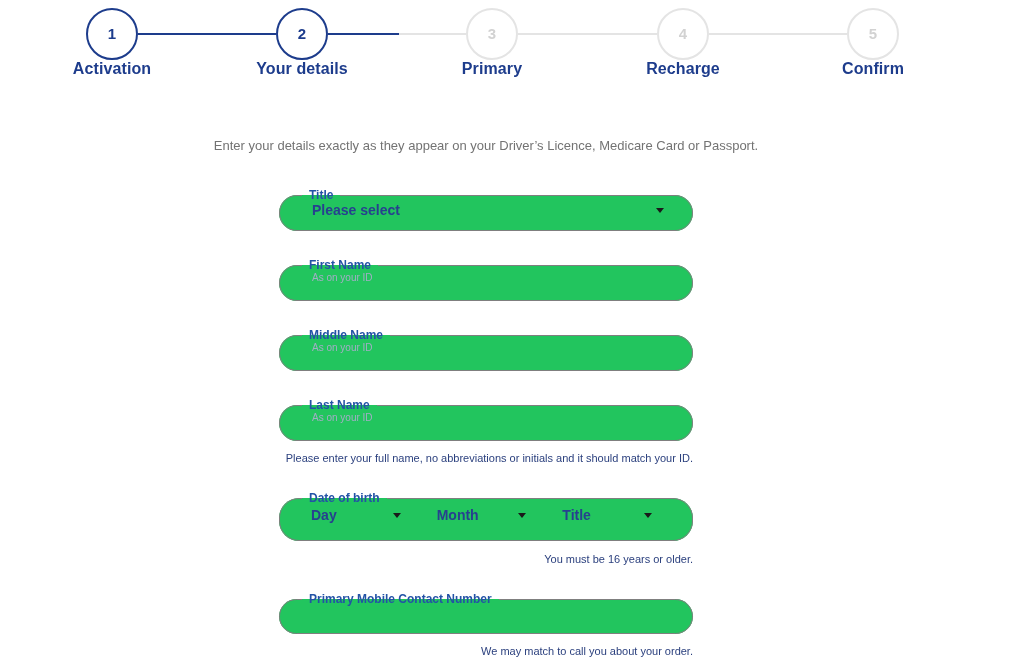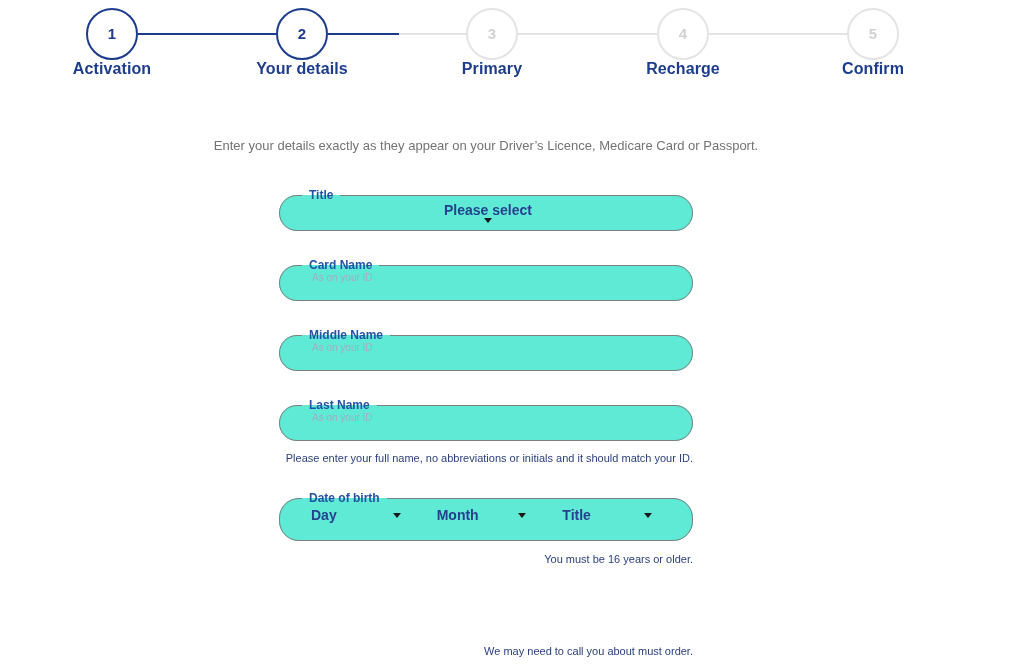--- a/index.html
+++ b/index.html
@@ -46,33 +46,32 @@
     text-align: center;
     font-size: 13px; color: #737373;
   }
 
   
   .field {
     position: absolute;
     left: 279px; width: 414px;
     border: 1px solid #7f7f7f;
     border-radius: 20px;
-    background: #5eead4;
+    background: #22c55e;
   }
   .field legend {
     margin-left: 22px;
     padding: 0 7px;
     font-size: 12px; font-weight: bold;
     color: #2353a6;
     line-height: 1;
   }
   .field .row {
     display: flex; align-items: center; justify-content: space-between;
     padding: 1px 28px 6px 32px;
-    flex-direction: column;
   }
   .value-text { font-size: 14px; font-weight: bold; color: #27408f; }
 
   .caret {
     width: 0; height: 0;
     border-left: 4px solid transparent;
     border-right: 4px solid transparent;
     border-top: 5px solid #1a1a1a;
   }
 
@@ -143,21 +142,21 @@
 
   <fieldset class="field" style="top:189px; height:42px;">
     <legend>Title</legend>
     <div class="row" style="cursor:pointer;">
       <span class="value-text">Please select</span>
       <span class="caret"></span>
     </div>
   </fieldset>
 
   <fieldset class="field" style="top:259px; height:42px;">
-    <legend>Card Name</legend>
+    <legend>First Name</legend>
     <div class="row">
       <input class="text-input" type="text" placeholder="As on your ID" style="">
     </div>
   </fieldset>
 
   <fieldset class="field" style="top:329px; height:42px;">
     <legend>Middle Name</legend>
     <div class="row">
       <input class="text-input" type="text" placeholder="As on your ID" style="">
     </div>
@@ -185,16 +184,22 @@
       </div>
       <div class="dob-part">
         <span class="value-text">Title</span>
         <span class="caret"></span>
       </div>
     </div>
   </fieldset>
 
   <div class="note" style="top:553px;">You must be 16 years or older.</div>
 
-
-  <div class="note" style="top:645px;">We may need to call you about must order.</div>
+  <fieldset class="field" style="top:593px; height:41px;">
+    <legend>Primary Mobile Contact Number</legend>
+    <div class="row">
+      <input class="text-input" type="text" placeholder="" style="">
+    </div>
+  </fieldset>
+
+  <div class="note" style="top:645px;">We may match to call you about your order.</div>
 
 </div>
 
 </body></html>

